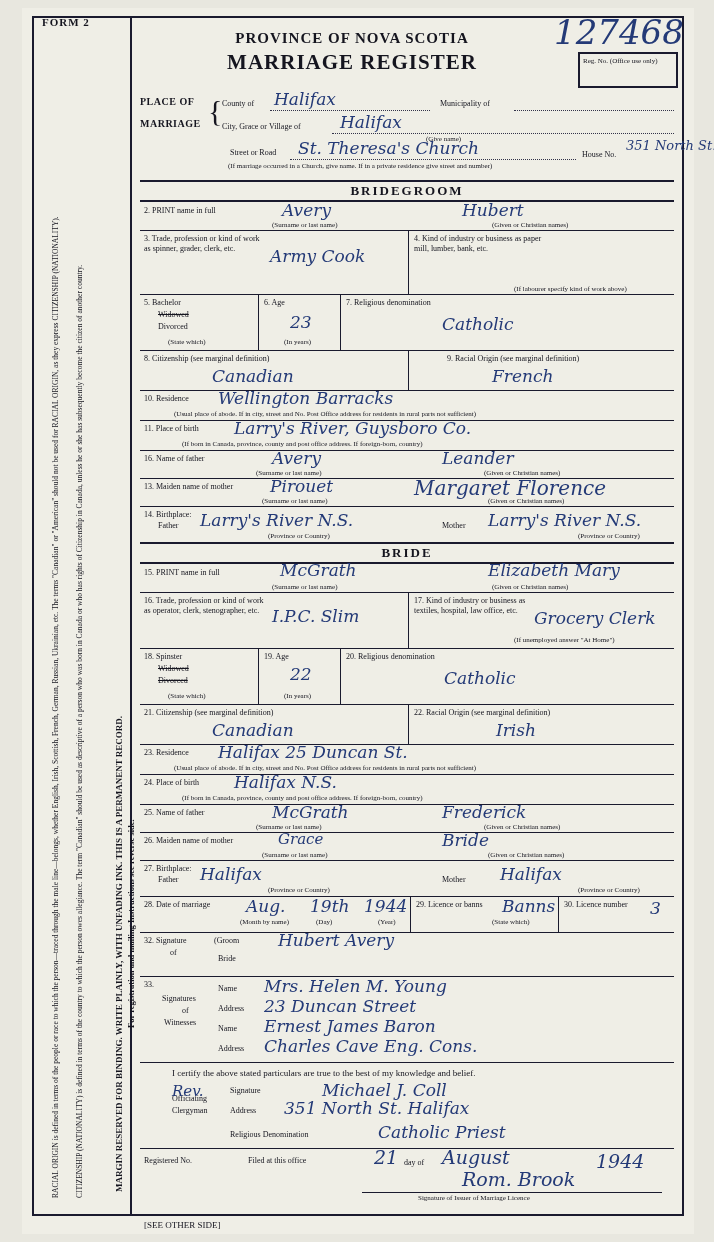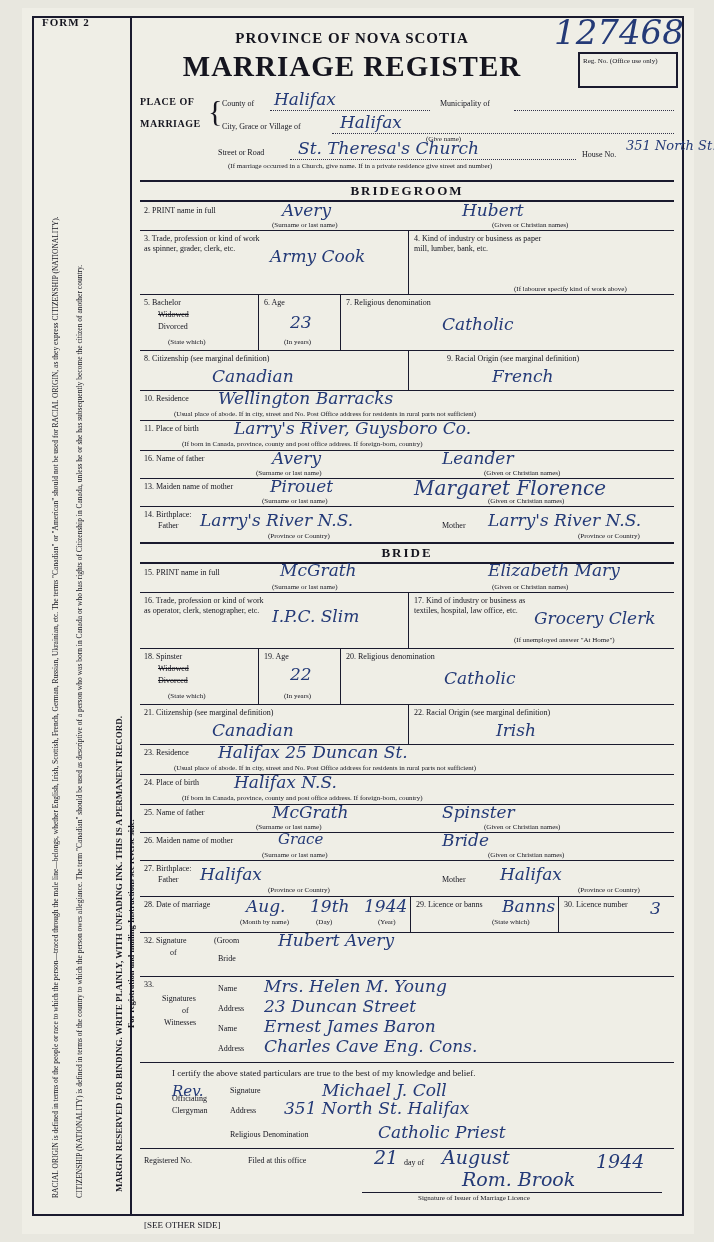--- a/index.html
+++ b/index.html
@@ -27,21 +27,21 @@
     <div class="line" style="left:10px;top:8px;width:652px;height:2px;"></div>
     <div class="line" style="left:10px;top:8px;width:2px;height:1200px;"></div>
     <div class="line" style="left:660px;top:8px;width:2px;height:1200px;"></div>
     <div class="line" style="left:10px;top:1206px;width:652px;height:2px;"></div>
 
     <div class="line" style="left:108px;top:8px;width:2px;height:1200px;"></div>
 
     <div class="t cap" style="left:20px;top:8px;font-size:11px;letter-spacing:1px;">FORM 2</div>
 
     <div class="t" style="left:110px;top:22px;width:440px;text-align:center;font-size:15px;letter-spacing:1px;font-variant:small-caps;font-weight:bold;">PROVINCE OF NOVA SCOTIA</div>
-    <div class="t" style="left:110px;top:42px;width:440px;text-align:center;font-size:29px;font-weight:bold;letter-spacing:1px;">MARRIAGE REGISTER</div>
+    <div class="t" style="left:110px;top:42px;width:440px;text-align:center;font-size:21px;font-weight:bold;letter-spacing:1px;">MARRIAGE REGISTER</div>
 
     <div class="bord" style="left:556px;top:44px;width:96px;height:32px;">
       <div class="t tiny" style="left:3px;top:3px;width:90px;line-height:9px;">Reg. No.  (Office use only)</div>
     </div>
     <div class="hw" style="left:532px;top:4px;font-size:34px;">127468</div>
 
     <div class="vert t" style="left:104px;top:1020px;transform:rotate(-90deg);font-size:8.5px;font-weight:bold;">For registration and mailing Instructions see reverse side.</div>
     <div class="vert t" style="left:92px;top:1184px;transform:rotate(-90deg);font-size:9px;font-weight:bold;">MARGIN RESERVED FOR BINDING.  WRITE PLAINLY, WITH UNFADING INK.   THIS IS A PERMANENT RECORD.</div>
     <div class="vert t" style="left:52px;top:1190px;transform:rotate(-90deg);font-size:7.5px;width:1170px;white-space:normal;line-height:11px;">CITIZENSHIP (NATIONALITY) is defined in terms of the country to which the person owes allegiance.  The term "Canadian" should be used as descriptive of a person who was born in Canada or who has rights of Citizenship in Canada, unless he or she has subsequently become the citizen of another country.</div>
     <div class="vert t" style="left:28px;top:1190px;transform:rotate(-90deg);font-size:7.5px;width:1170px;white-space:normal;line-height:11px;">RACIAL ORIGIN is defined in terms of the people or race to which the person—traced through the male line—belongs, whether English, Irish, Scottish, French, German, Russian, Ukrainian, etc.   The terms "Canadian" or "American" should not be used for RACIAL ORIGIN, as they express CITIZENSHIP (NATIONALITY).</div>
@@ -56,21 +56,21 @@
 
     <div class="t small" style="left:418px;top:91px;">Municipality of</div>
     <div class="dotted" style="left:492px;top:102px;width:160px;"></div>
     <div class="hw" style="left:496px;top:82px;font-size:17px;"></div>
 
     <div class="t small" style="left:200px;top:114px;">City, Grace or Village of</div>
     <div class="dotted" style="left:310px;top:125px;width:342px;"></div>
     <div class="hw" style="left:318px;top:104px;font-size:17px;">Halifax</div>
     <div class="t tiny" style="left:404px;top:127px;">(Give name)</div>
 
-    <div class="t small" style="left:196px;top:140px;">Street or Road</div>
+    <div class="t small" style="left:208px;top:140px;">Street or Road</div>
     <div class="dotted" style="left:268px;top:151px;width:286px;"></div>
     <div class="hw" style="left:276px;top:130px;font-size:17px;">St. Theresa's Church</div>
     <div class="t small" style="left:560px;top:142px;">House No.</div>
     <div class="hw" style="left:604px;top:130px;font-size:13px;">351 North St.</div>
     <div class="t tiny" style="left:206px;top:154px;">(If marriage occurred in a Church, give name.  If in a private residence give street and number)</div>
 
     <div class="line" style="left:118px;top:172px;width:534px;height:2px;"></div>
     <div class="sec t" style="left:118px;top:175px;width:534px;font-size:13px;">BRIDEGROOM</div>
     <div class="line" style="left:118px;top:192px;width:534px;height:2px;"></div>
 
@@ -189,21 +189,21 @@
     <div class="t tiny" style="left:152px;top:756px;">(Usual place of abode.   If in city, street and No.   Post Office address for residents in rural parts not sufficient)</div>
     <div class="line" style="left:118px;top:766px;width:534px;height:1px;"></div>
 
     <div class="t small" style="left:122px;top:770px;">24.  Place of birth</div>
     <div class="hw" style="left:212px;top:764px;font-size:17px;">Halifax N.S.</div>
     <div class="t tiny" style="left:160px;top:786px;">(If born in Canada, province, county and post office address.   If foreign-born, country)</div>
     <div class="line" style="left:118px;top:796px;width:534px;height:1px;"></div>
 
     <div class="t small" style="left:122px;top:800px;">25.  Name of father</div>
     <div class="hw" style="left:250px;top:794px;font-size:17px;">McGrath</div>
-    <div class="hw" style="left:420px;top:794px;font-size:17px;">Spinster</div>
+    <div class="hw" style="left:420px;top:794px;font-size:17px;">Frederick</div>
     <div class="t tiny" style="left:234px;top:815px;">(Surname or last name)</div>
     <div class="t tiny" style="left:462px;top:815px;">(Given or Christian names)</div>
     <div class="line" style="left:118px;top:824px;width:534px;height:1px;"></div>
 
     <div class="t small" style="left:122px;top:828px;">26.  Maiden name of mother</div>
     <div class="hw" style="left:256px;top:822px;font-size:15px;">Grace</div>
     <div class="hw" style="left:420px;top:822px;font-size:17px;">Bride</div>
     <div class="t tiny" style="left:240px;top:843px;">(Surname or last name)</div>
     <div class="t tiny" style="left:466px;top:843px;">(Given or Christian names)</div>
     <div class="line" style="left:118px;top:852px;width:534px;height:1px;"></div>

